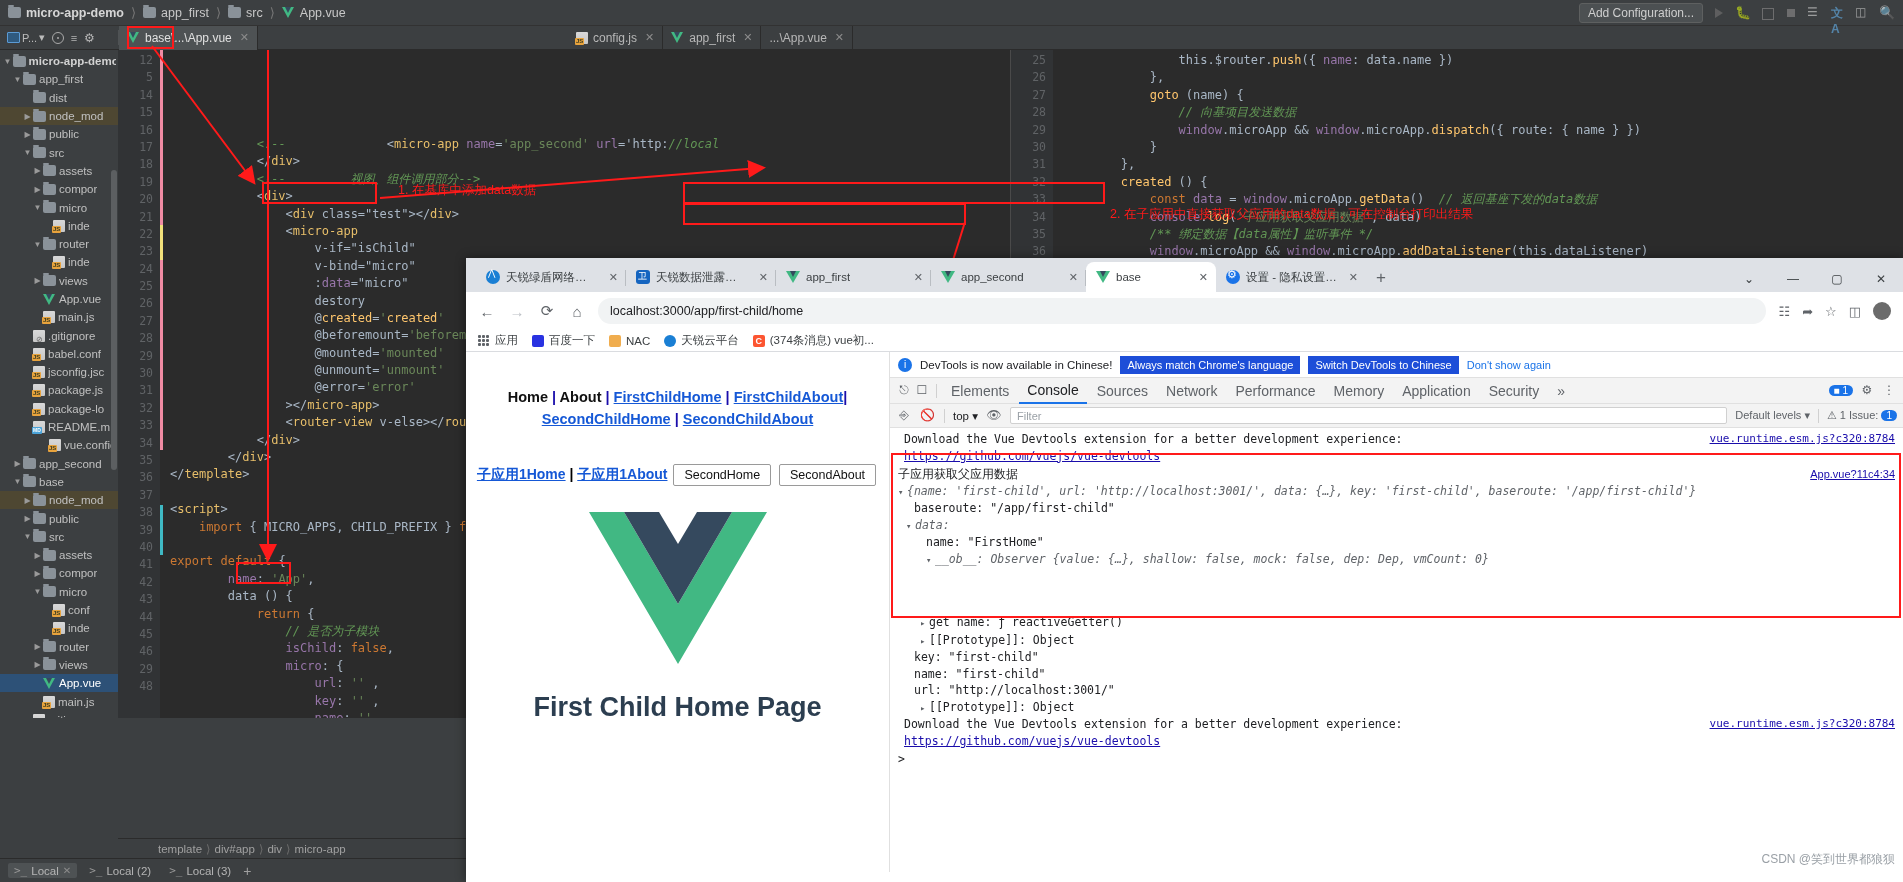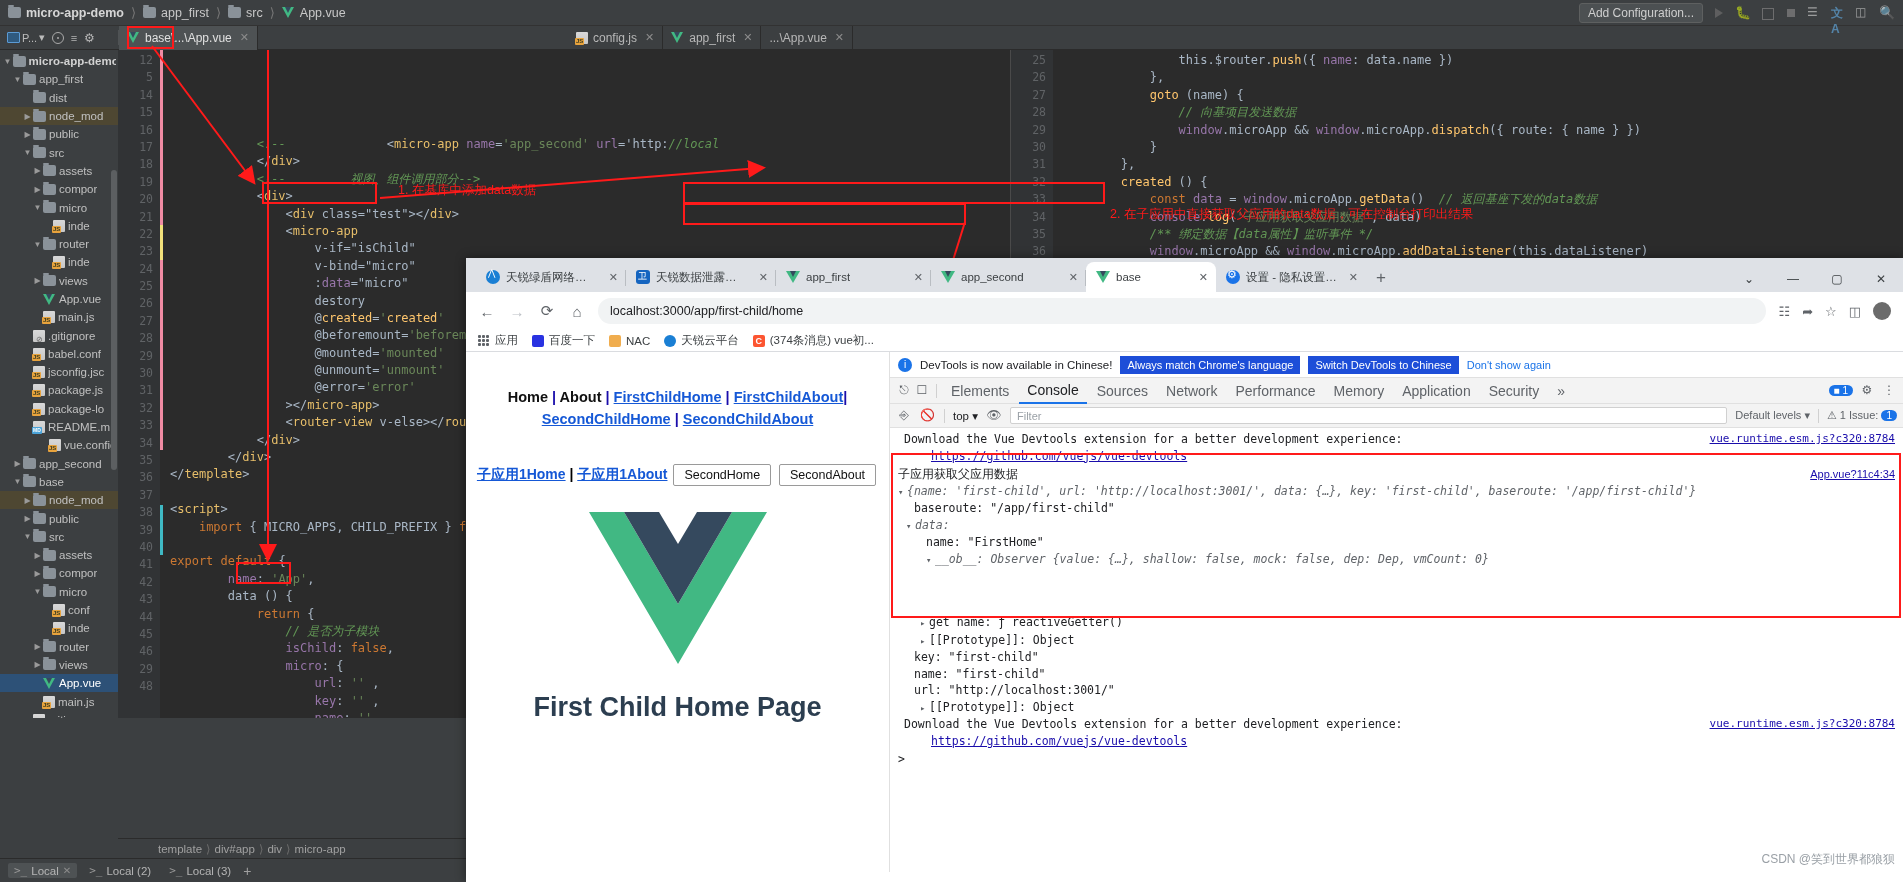--- a/index.html
+++ b/index.html
@@ -202,21 +202,21 @@
   .dt-tab{ padding:4px 8px; font-size:14px; color:#5f6368;}
   .dt-tab.active{ color:#202124; border-bottom:2px solid #1a73e8; font-weight:normal;}
   .dt-icn{ width:16px;height:16px;color:#5f6368;font-size:12px;text-align:center;}
   .dt-right{ margin-left:auto; display:flex; align-items:center; gap:6px;}
   .badge-b{ background:#1a73e8;color:#fff;border-radius:8px;padding:0 5px;font-size:10px;}
   .dt-filterbar{ height:24px; border-bottom:1px solid #e0e0e0; display:flex; align-items:center; gap:8px; padding:0 6px; background:#f3f3f3;}
   .filter-in{ flex:1; height:17px; background:#fff; border:1px solid #d0d0d0; border-radius:2px; padding:0 6px; color:#9aa0a6; font-size:11px; line-height:16px;}
   .dt-right2{ display:flex; align-items:center; gap:8px; font-size:11px; color:#5f6368;}
   .console-body{ font-family:"DejaVu Sans Mono", monospace; font-size:11.5px; color:#202124; padding:3px 0 0 0; position:relative; overflow:hidden; height:370px;}
   .cline{ padding:1px 8px; line-height:14.5px; white-space:nowrap;}
-  .cl-link{ color:#1a0dab; text-decoration:underline;margin-left:27px;}
+  .cl-link{ color:#1a0dab; text-decoration:underline;}
   .srcref{ position:absolute; right:8px; color:#1a0dab; text-decoration:underline; font-size:11px;}
   .tok-it{ font-style:italic; color:#5f6368;}
   .tri{ color:#5f6368; font-size:9px; display:inline-block; width:9px;}
   .watermark{ position:absolute; right:8px; bottom:4px; color:#9aa0a6; font-size:12px; font-family:"Liberation Sans",sans-serif;}
 </style>
 </head>
 <body>
 
 <div id="ide">
 

